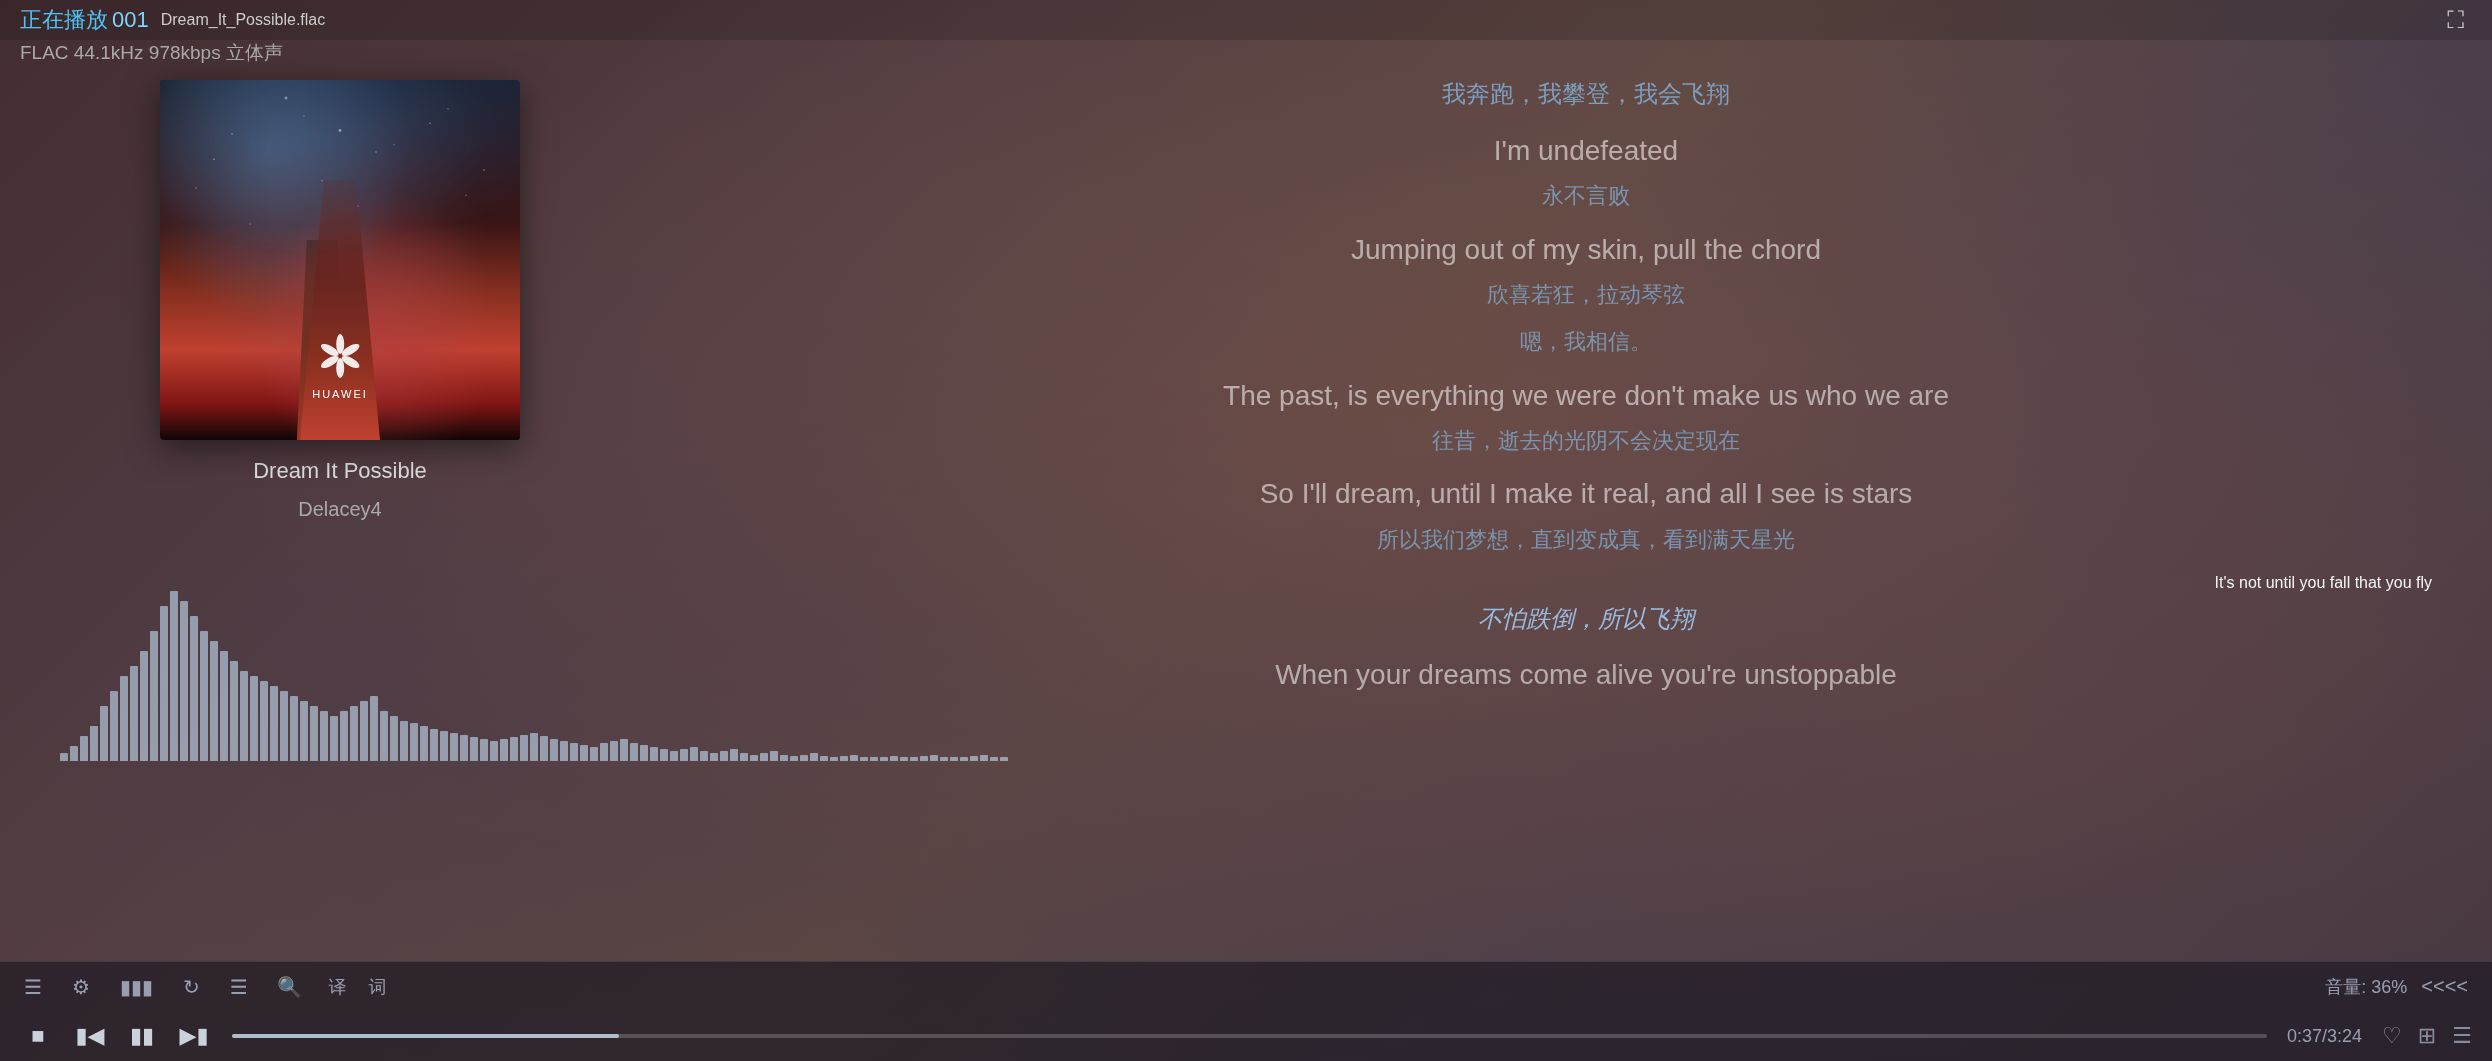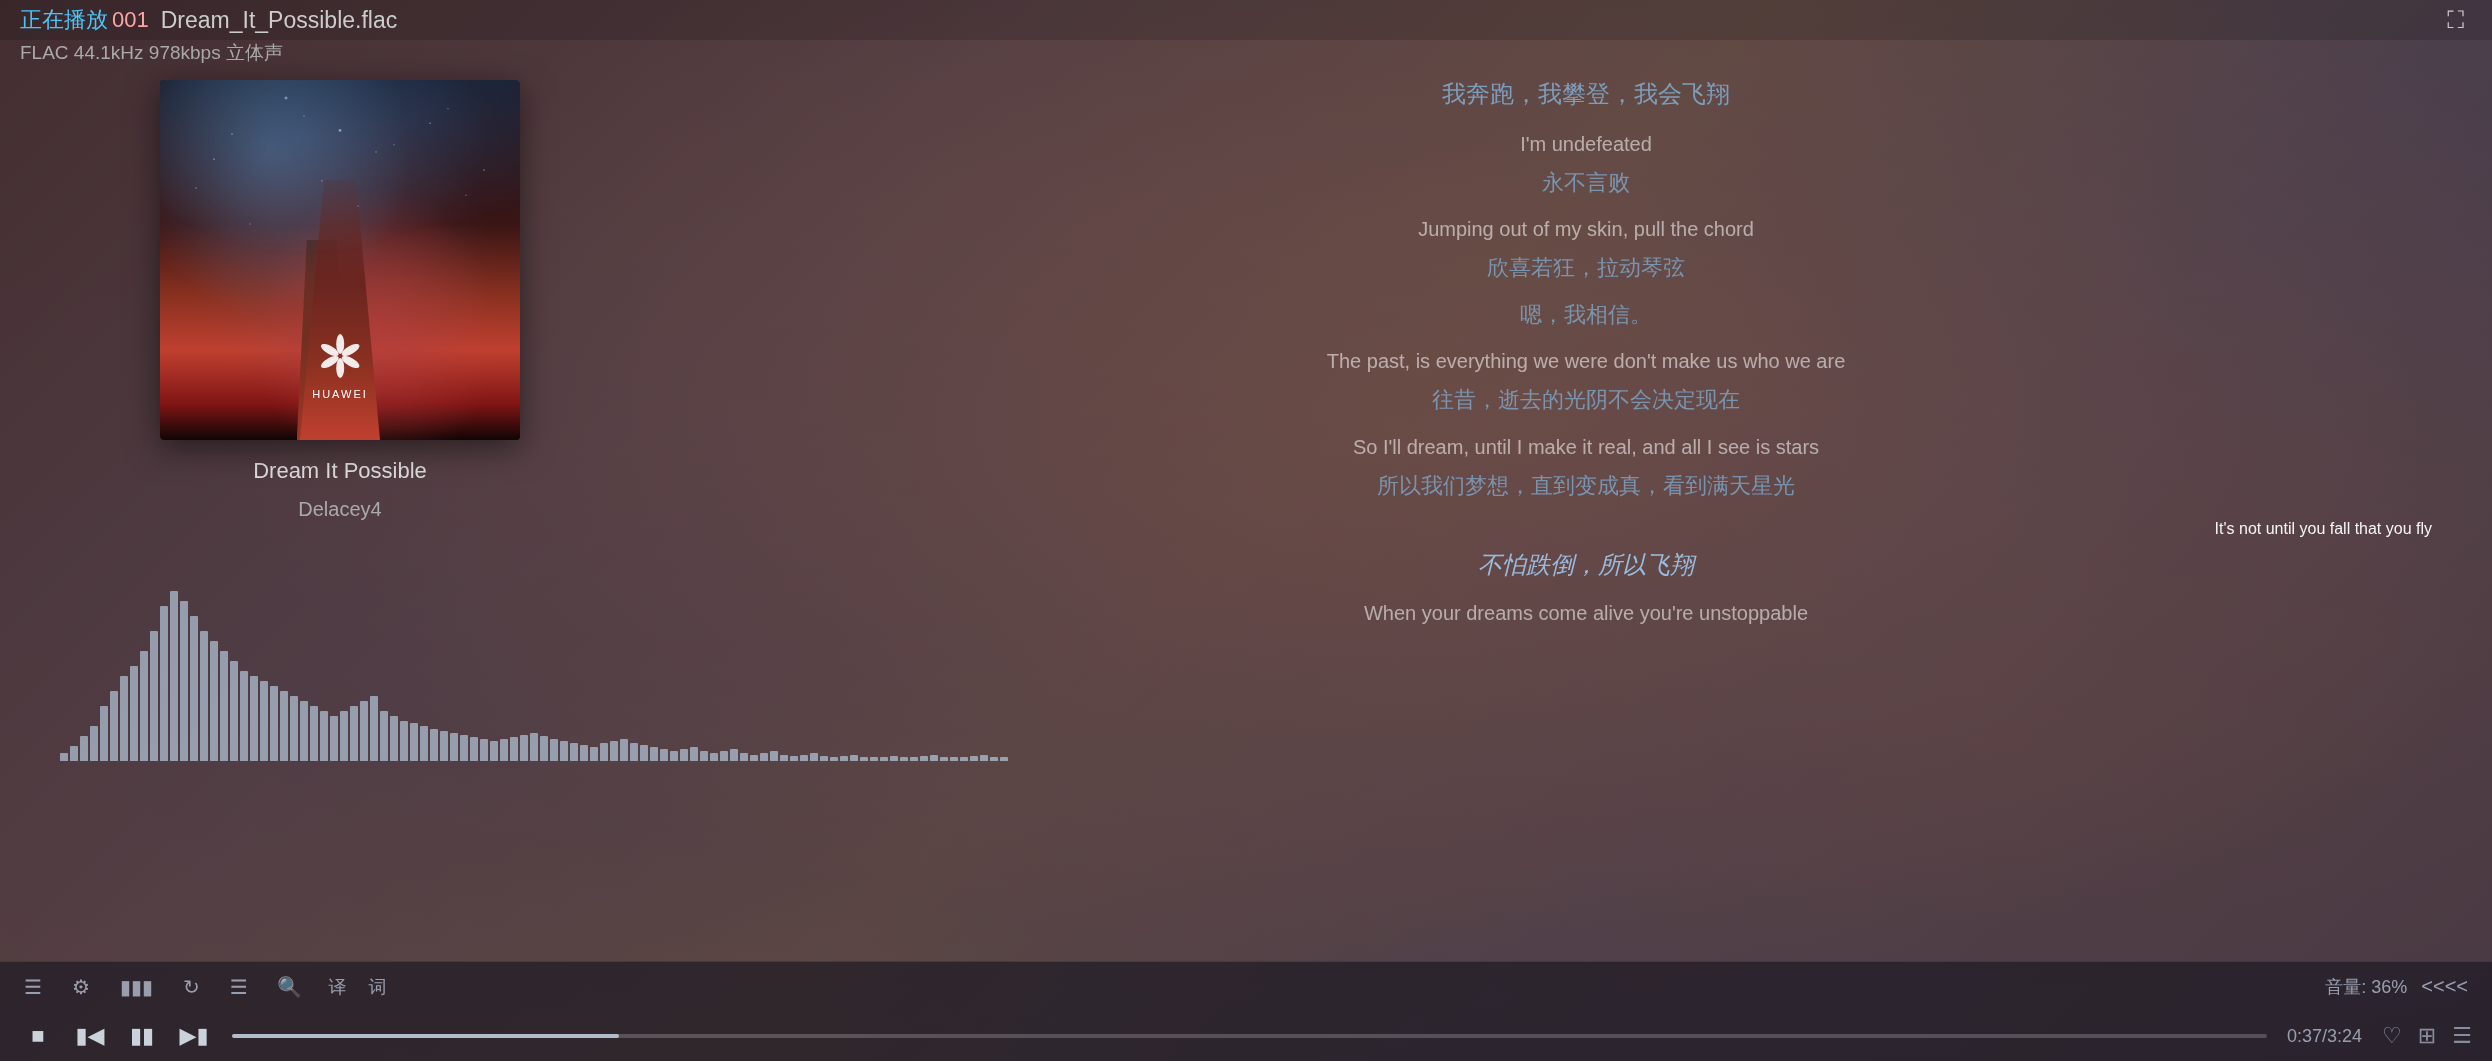--- a/index.html
+++ b/index.html
@@ -49,28 +49,28 @@
       flex-shrink: 0;
     }
 
     .now-playing-label {
       color: #4fc3f7;
       font-size: 22px;
       font-weight: 400;
     }
 
     .now-playing-num {
-      color: #fca5a5;
+      color: #7dd3fc;
       font-size: 22px;
       margin: 0 4px;
     }
 
     .file-name {
       color: #ccc;
-      font-size: 23px;
+      font-size: 16px;
       margin-left: 8px;
     }
 
     .expand-btn {
       margin-left: auto;
       color: #ccc;
       font-size: 24px;
       cursor: pointer;
       background: none;
       border: none;
@@ -207,21 +207,21 @@
     }
 
     .lyrics-container {
       width: 100%;
       text-align: center;
       line-height: 1.8;
     }
 
     .lyric-line-en {
       color: rgba(255,255,255,0.55);
-      font-size: 20px;
+      font-size: 28px;
       line-height: 1.7;
       margin: 4px 0;
     }
 
     .lyric-line-cn {
       color: rgba(130,180,220,0.7);
       font-size: 22px;
       line-height: 1.6;
       margin: 2px 0 12px 0;
     }

